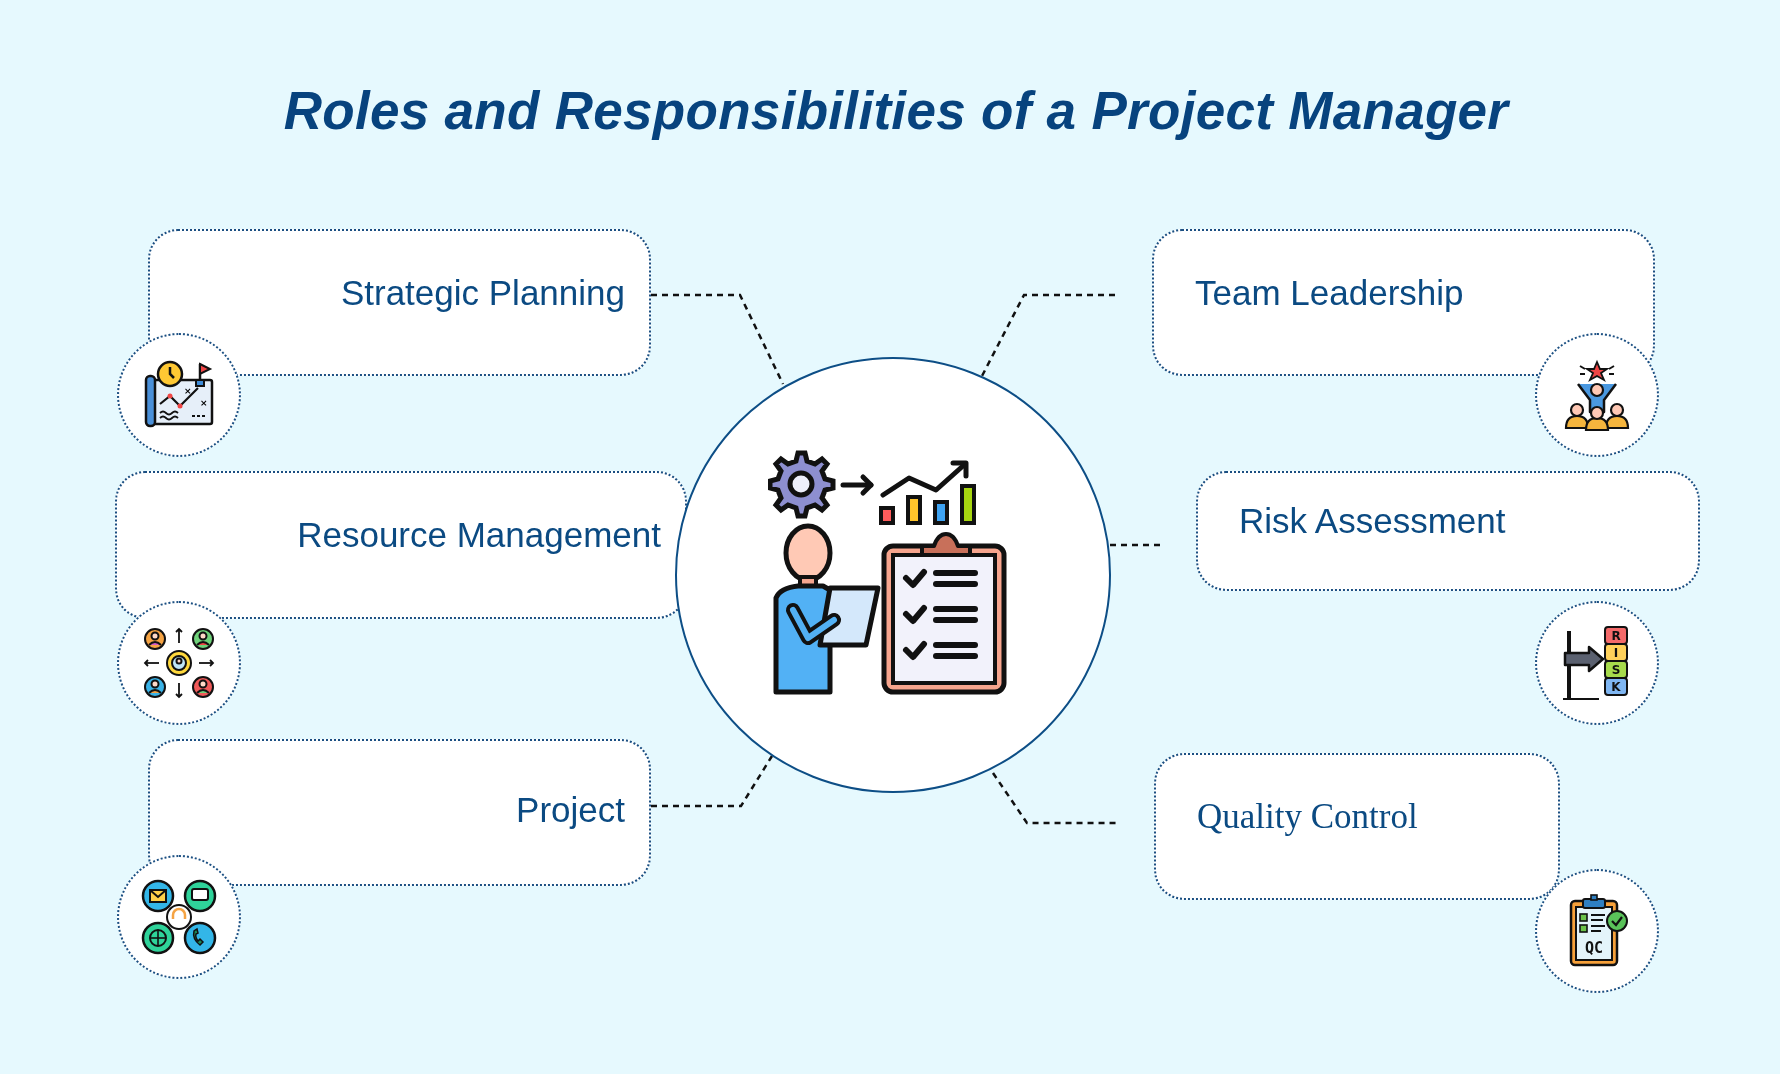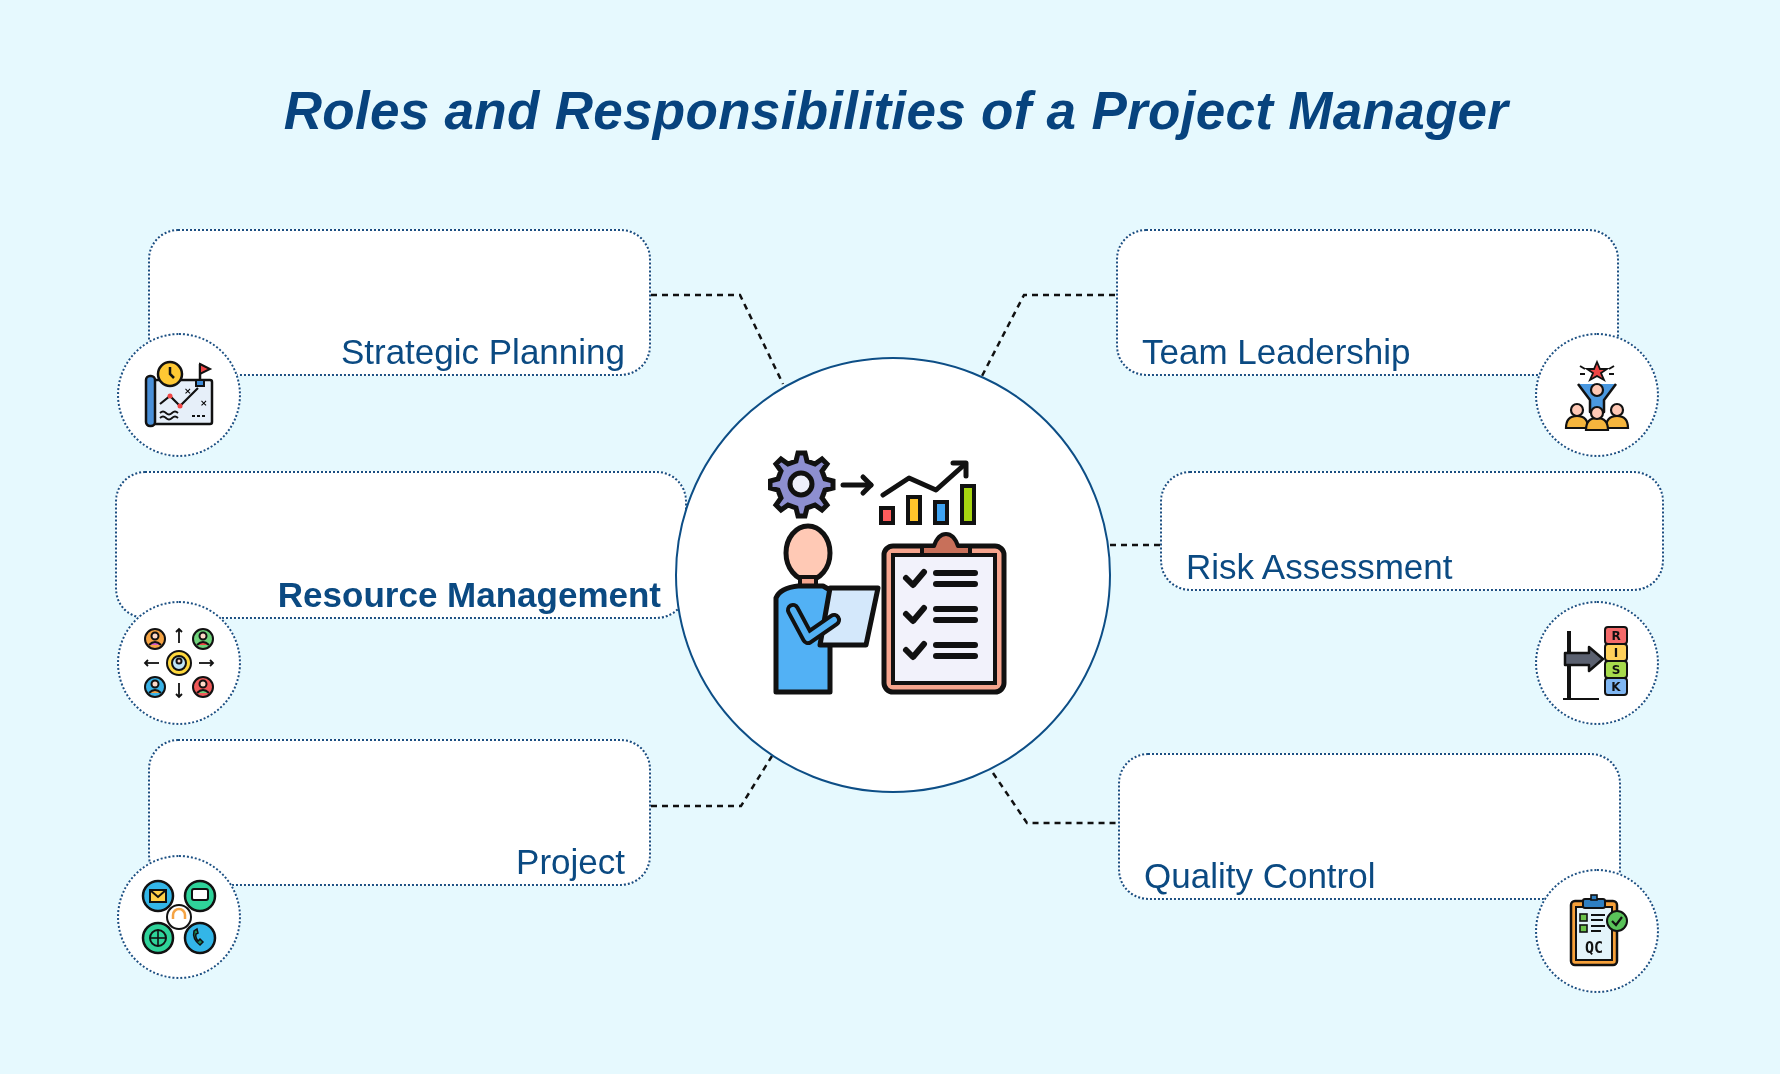--- a/index.html
+++ b/index.html
@@ -10,27 +10,27 @@
     position:relative;
   }
   .title {
     position:absolute; left:6px; top:80px; width:1780px; text-align:center;
     font-size:53px; font-weight:bold; color:#07437e; letter-spacing:0.3px;font-style:italic;
   }
   svg.connectors { position:absolute; left:0; top:0; }
   .card {
     position:absolute; background:#fff;
     border:2.5px dotted #1b4f82; border-radius:30px; box-sizing:border-box;
-    display:flex; align-items:flex-end;
+    display:flex; align-items:center;
   }
   .card .label {
     font-size:35px; color:#0b4a82; line-height:1.3;
   }
   .card.left { justify-content:flex-end; padding-right:24px; text-align:right; }
-  .card.right { justify-content:flex-start; padding-left:24px; text-align:left; }
+  .card.right { justify-content:flex-start; padding-left:41px; text-align:left;margin-left:36px; }
   .card.left .label, .card.right .label { margin-top:-20px; }
   .badge {
     position:absolute; width:124px; height:124px; border-radius:50%;
     background:#fff; border:2.5px dotted #1b4f82; box-sizing:border-box;
     display:flex; align-items:center; justify-content:center;
   }
   .center {
     position:absolute; left:675px; top:357px; width:436px; height:436px;
     border-radius:50%; background:#fff; border:2.5px solid #0d4e86; box-sizing:border-box;
     display:flex; align-items:center; justify-content:center;
@@ -54,36 +54,36 @@
 
     <polyline points="1110,545 1160,545"></polyline>
 
     <polyline points="993,773 1027,823 1118,823"></polyline>
   </g>
 </svg>
 
 <div class="card left" style="left:148px; top:229px; width:503px; height:147px;">
   <span class="label">Strategic Planning</span>
 </div>
-<div class="card left" style="left:115px; top:471px; width:572px; height:148px;font-weight:bold;">
+<div class="card left" style="left:115px; top:471px; width:572px; height:148px;">
   <span class="label">Resource Management</span>
 </div>
 <div class="card left" style="left:148px; top:739px; width:503px; height:147px;">
   <span class="label" style="margin-top:-6px;">
     <span>Project</span><br>
   </span>
 </div>
 
 <div class="card right" style="left:1116px; top:229px; width:503px; height:147px;">
   <span class="label">Team Leadership</span>
 </div>
 <div class="card right" style="left:1160px; top:471px; width:504px; height:120px;">
   <span class="label">Risk Assessment</span>
 </div>
-<div class="card right" style="left:1118px; top:753px; width:503px; height:147px;">
+<div class="card right" style="left:1118px; top:753px; width:406px; height:147px;font-family:Liberation Serif, serif;">
   <span class="label">Quality Control</span>
 </div>
 
 <div class="center">
   <svg width="250" height="250" viewBox="0 0 250 250">
 
     <g transform="translate(33,34)">
       <g fill="#8d8fd0" stroke="#111" stroke-width="5">
         <path d="M0,-30 L7,-30 L9,-22 L17,-19 L24,-24 L29,-19 L24,-12 L27,-4 L35,-2 L35,5 L27,7 L24,15 L29,22 L24,27 L17,22 L9,25 L7,33 L0,33 L-2,25 L-10,22 L-17,27 L-22,22 L-17,15 L-20,7 L-28,5 L-28,-2 L-20,-4 L-17,-12 L-22,-19 L-17,-24 L-10,-19 L-2,-22 Z" transform="translate(-3,-1)"></path>
       </g>

